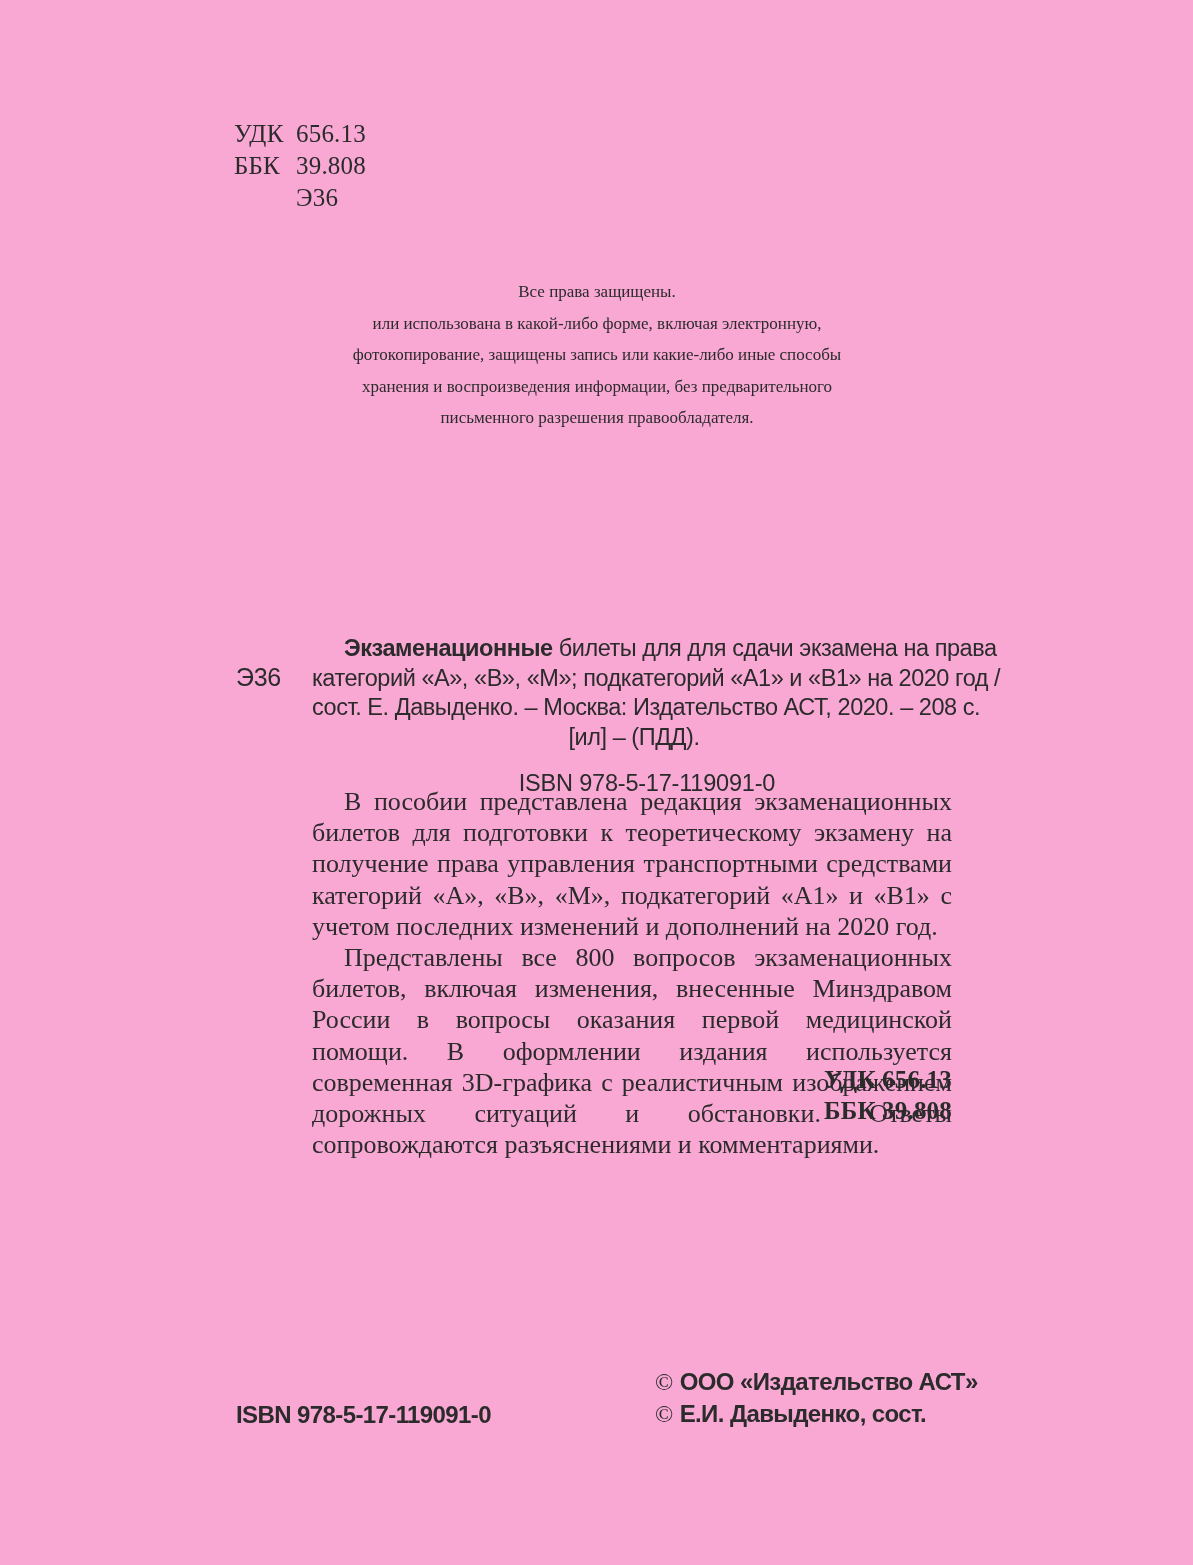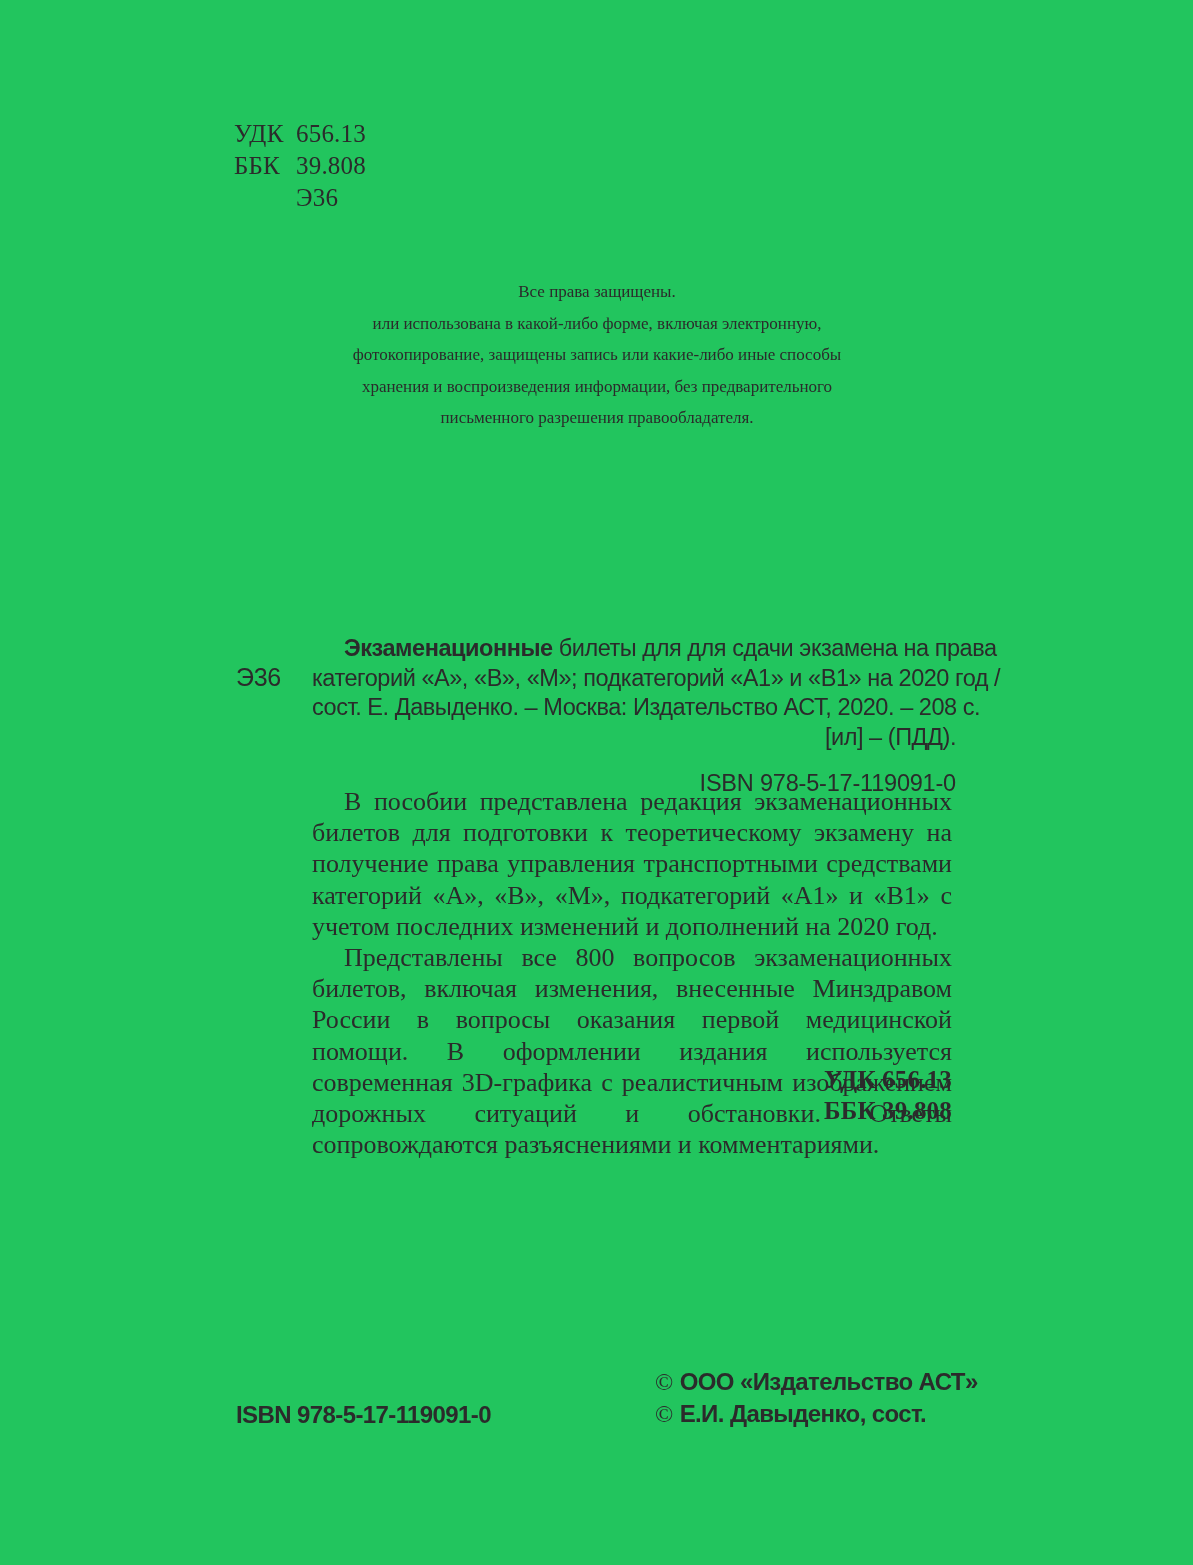--- a/index.html
+++ b/index.html
@@ -6,21 +6,21 @@
   html, body {
     margin: 0;
     padding: 0;
     background: #ffffff;
   }
 
   .page {
     position: relative;
     width: 1193px;
     height: 1565px;
-    background: #22c55e;
+    background: #f9a8d4;
     color: #2b2b2b;
     font-family: "Liberation Serif", "DejaVu Serif", serif;
     overflow: hidden;
     box-sizing: border-box;
   }
 
   
   .classification {
     position: absolute;
     left: 234px;
@@ -72,21 +72,21 @@
 
   .biblio {
     position: absolute;
     left: 312px;
     top: 634px;
     width: 644px;
     font-family: "Liberation Sans", "DejaVu Sans", sans-serif;
     font-size: 23.5px;
     line-height: 29.5px;
     letter-spacing: -0.45px;
-    text-align: right;
+    text-align: center;
   }
   .biblio .bline {
     display: block;
     white-space: nowrap;
   }
   .biblio .bline-first {
     text-indent: 32px;
   }
   .biblio .lead {
     font-weight: bold;

